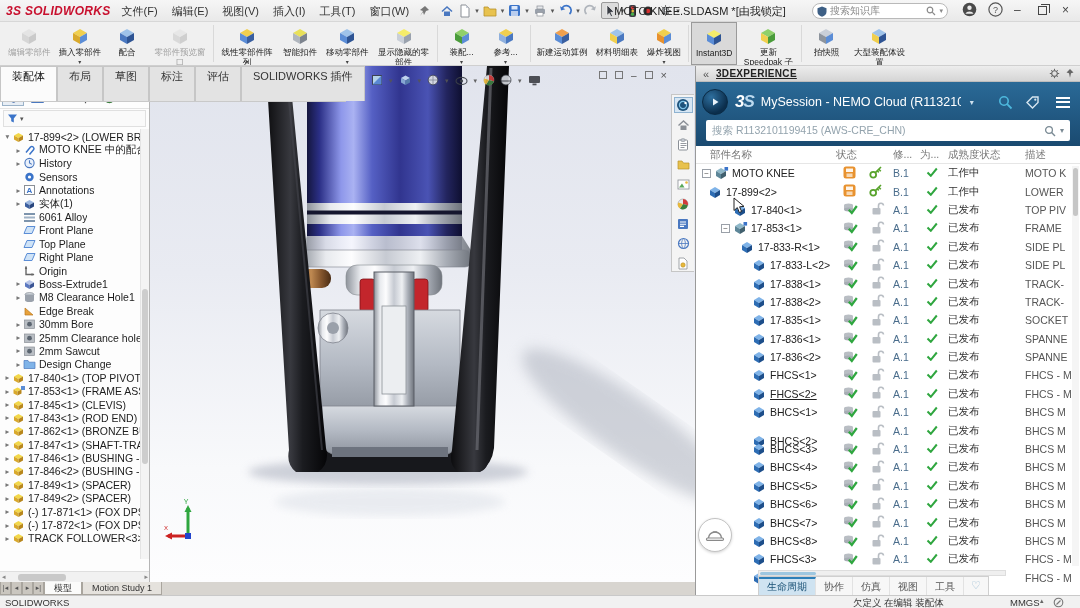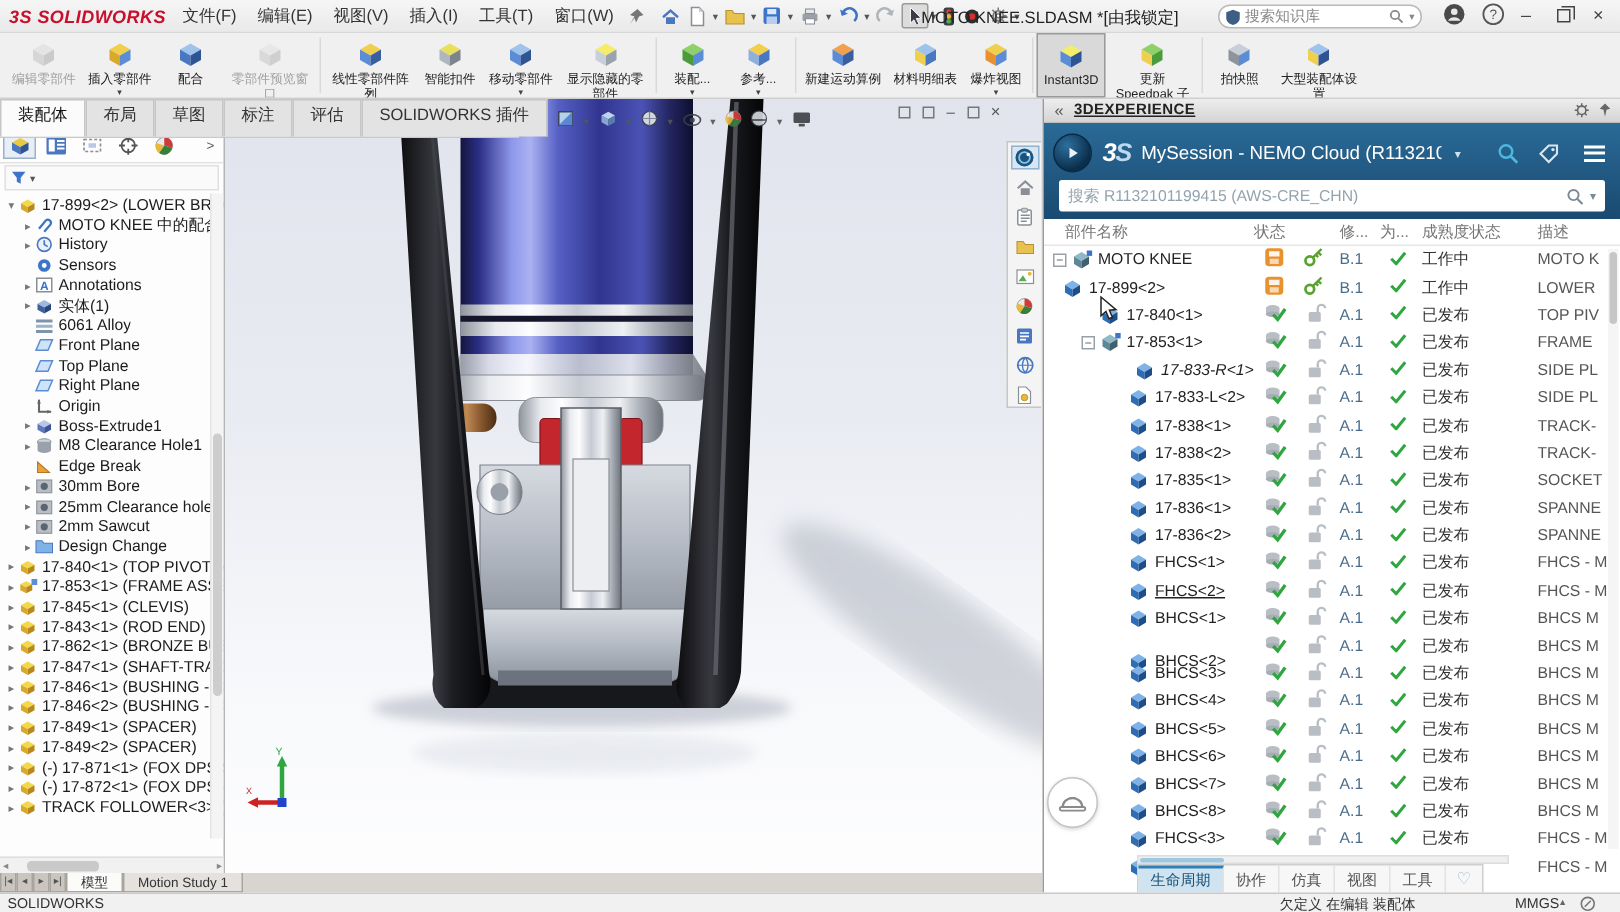--- a/index.html
+++ b/index.html
@@ -34,21 +34,21 @@
   .rbtn .ricon { height:22px; margin-top:1px; }
   .rbtn .rlabel { font-size:8.5px; line-height:9.5px; text-align:center; color:#222;
     max-height:19px; overflow:hidden; margin-top:1px; }
   .rbtn.disabled .rlabel { color:#a0a0a0; }
   .rbtn.disabled .ricon { opacity:.4; filter:grayscale(1); }
   .rbtn.active { background:#d9d9d9; border:1px solid #9a9a9a; }
   .rbtn .dd { position:absolute; bottom:0px; font-size:6px; color:#444; left:50%; transform:translateX(-50%); }
   .rsep { width:1px; background:#d9d9d9; margin:3px 2px; }
 
   
-  #ctabs { position:absolute; top:66px; left:0; width:346px; height:26px; display:flex; z-index:20;
+  #ctabs { position:absolute; top:66px; left:0; width:346px; height:36px; display:flex; z-index:20;
     background:#ececec; font-size:11px; border-bottom:1px solid #c9c9c9; }
   .ctab { padding:2px 11px 0 11px; color:#333; background:#e3e3e3; border:1px solid #c6c6c6; border-bottom:none; white-space:nowrap; }
   .ctab.active { background:#fbfbfb; color:#111; }
 
   
   #leftpanel { position:absolute; top:85px; left:0; width:150px; height:497px; background:#fdfdfd;
     border-right:1px solid #b5b5b5; z-index:15; overflow:hidden; }
   #fm-toolbar { height:24px; display:flex; align-items:center; gap:2px; padding:2px 2px; border-bottom:1px solid #e3e3e3; }
   .fmtab { width:22px; height:19px; display:flex; align-items:center; justify-content:center; border:1px solid transparent; }
   .fmtab.active { background:#e8eef5; border:1px solid #9ab2c8; }
@@ -1189,21 +1189,21 @@
               </svg></span>
           </div>
           <div class="c-rev">A.1</div>
           <div class="c-chk"><svg width="12" height="10">
               <path d="M1.5 5.5 L4.8 8.8 10.8 1.5" stroke="#2fa63f" stroke-width="2" fill="none"></path>
             </svg></div>
           <div class="c-mat">已发布</div>
           <div class="c-desc">FRAME</div>
         </div>
         <div class="trow">
-          <div class="c-name" style="padding-left: 48px; font-style: italic;">
+          <div class="c-name" style="padding-left: 32px;">
             <span class="exp-space"></span>
             <span style="width: 15px; height: 14px; flex: 0 0 15px;"><svg width="14" height="14">
                 <path d="M2 5 L7 2 12 5 7 8Z" fill="#7fb3e8"></path>
                 <path d="M2 5 L7 8 V13 L2 10Z" fill="#2e6db4"></path>
                 <path d="M12 5 L7 8 V13 L12 10Z" fill="#1d4e8a"></path>
               </svg></span>
             <span>17-833-R&lt;1&gt;</span>
           </div>
           <div class="c-status">
             <span><svg width="15" height="13">

